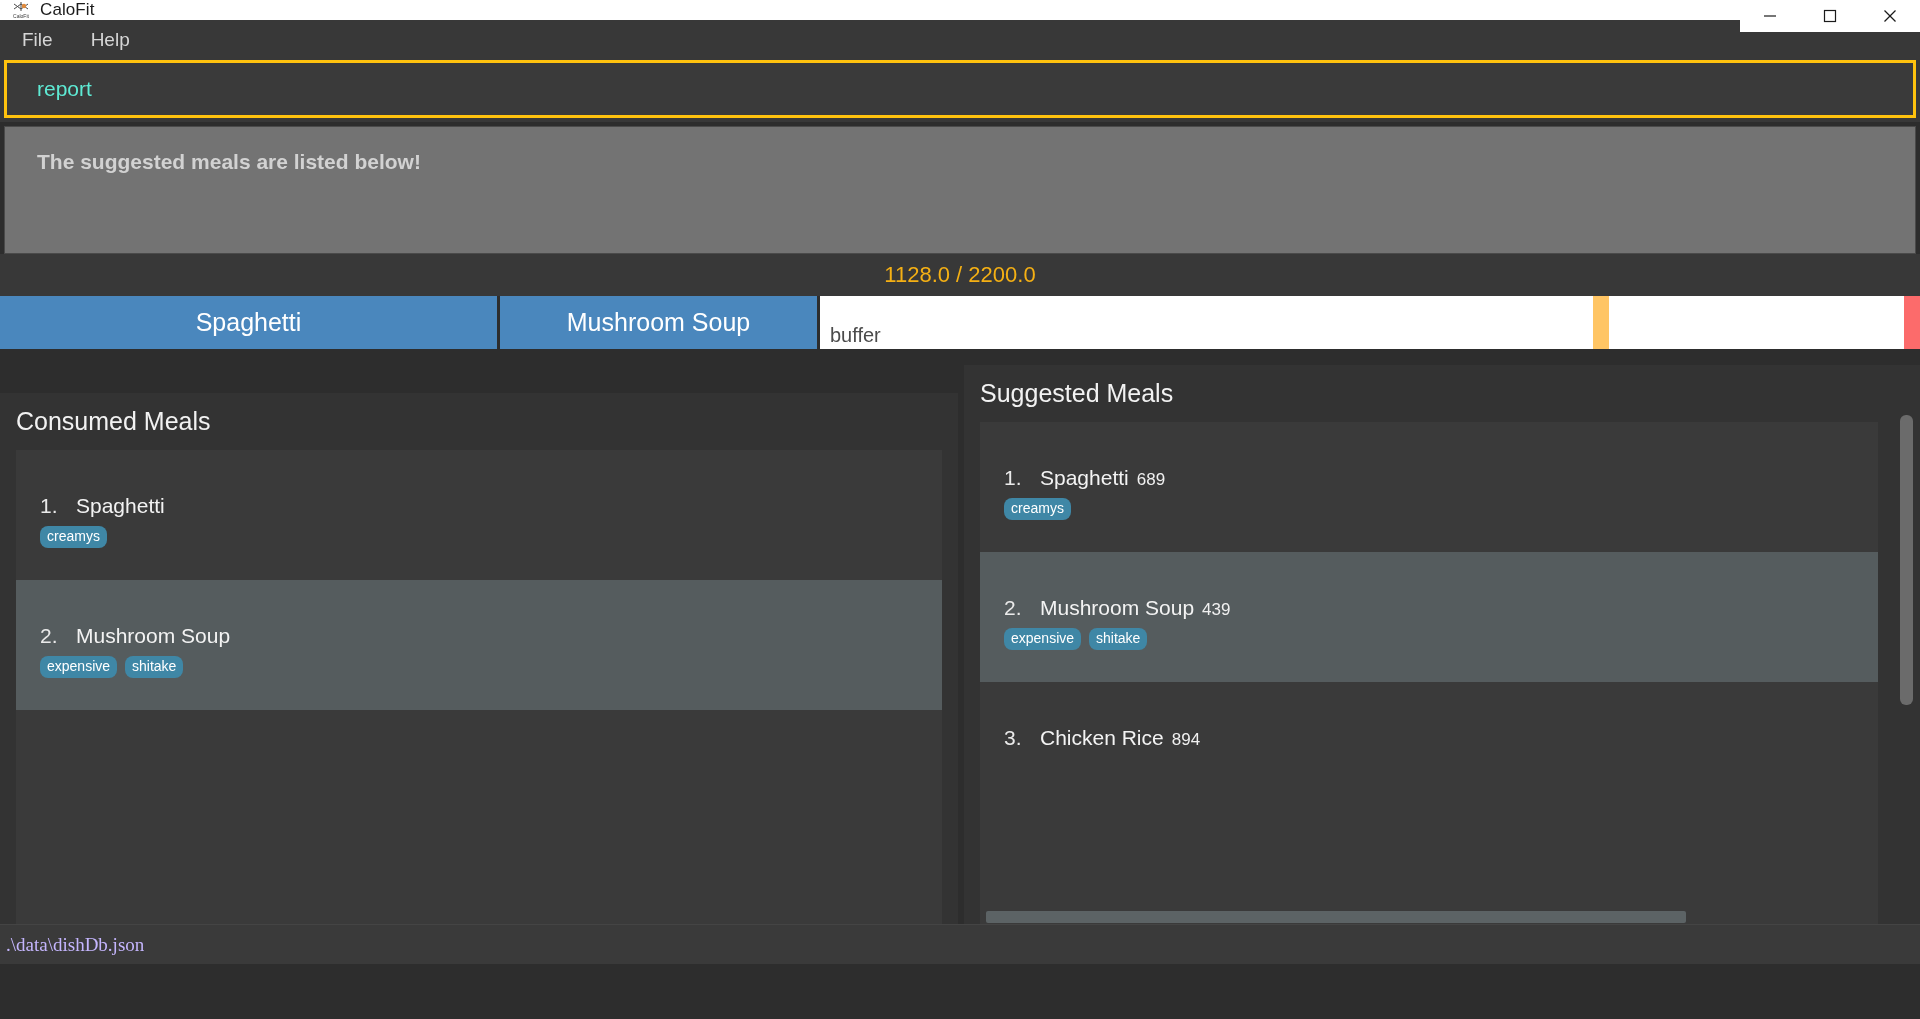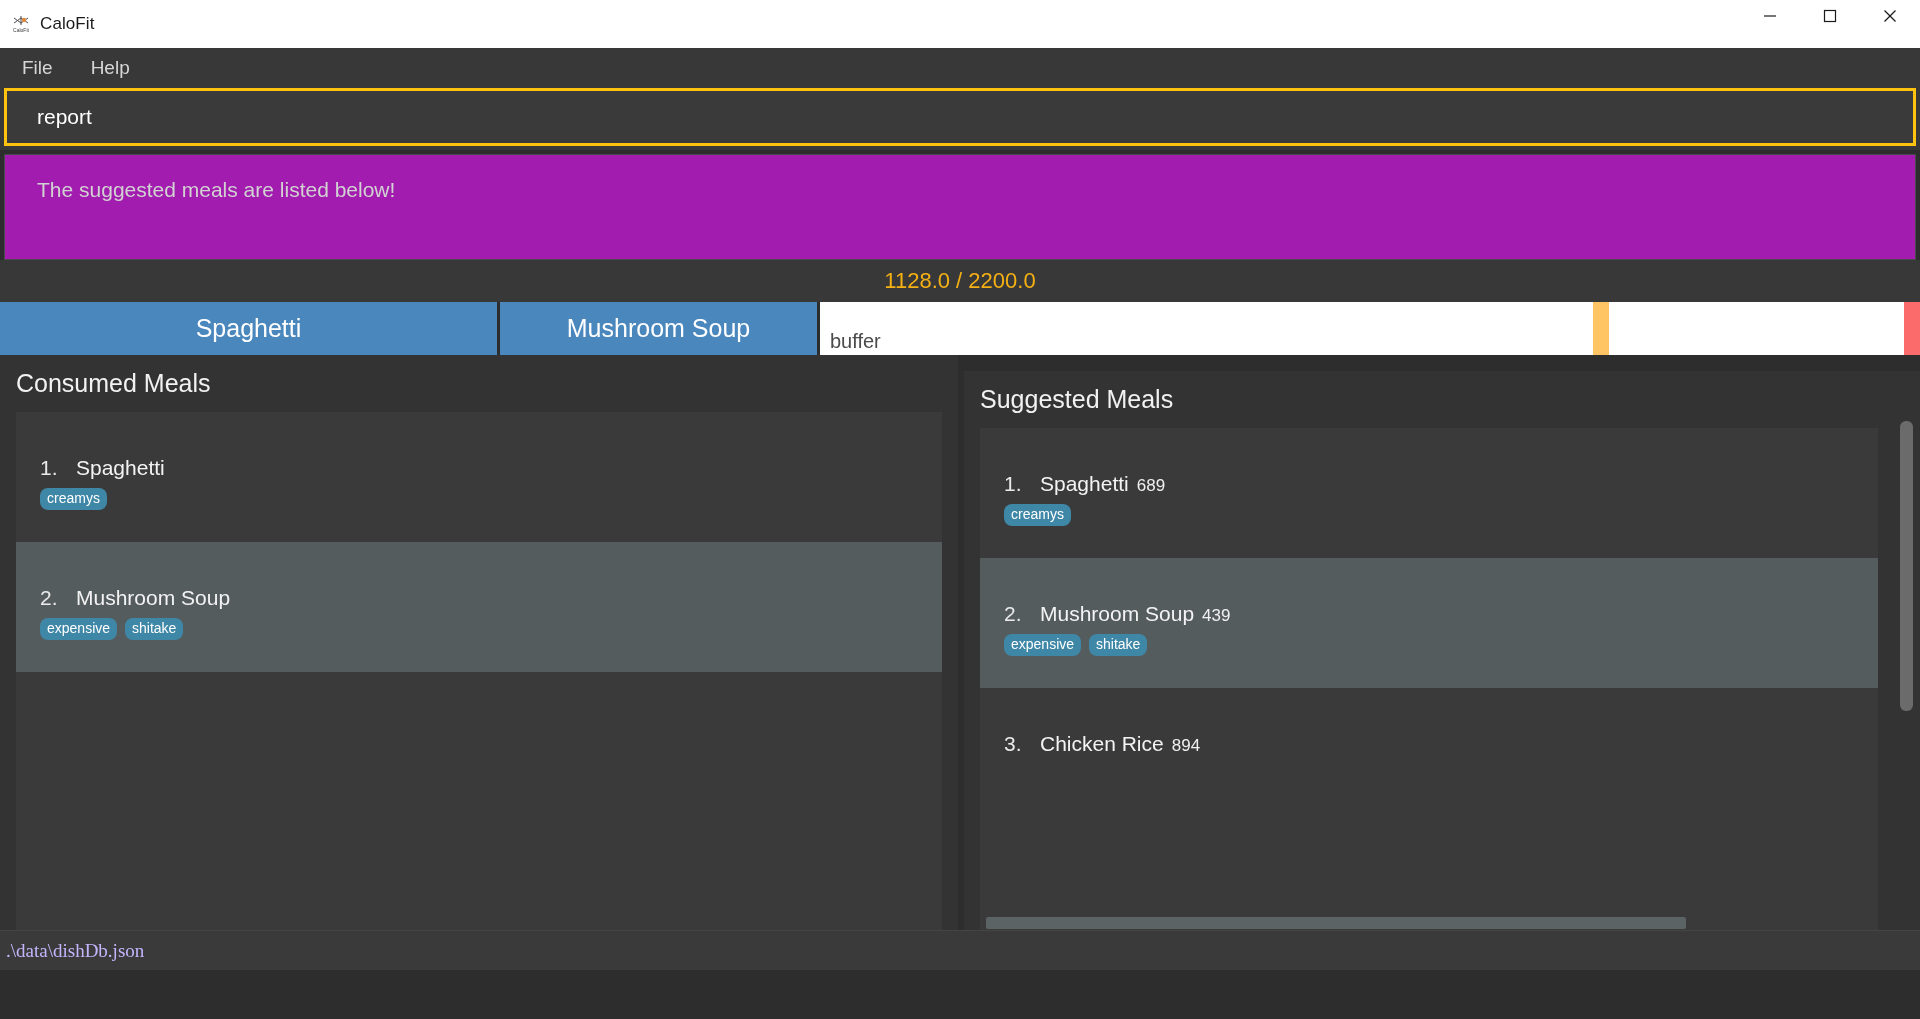--- a/index.html
+++ b/index.html
@@ -7,21 +7,21 @@
   html, body {
     width: 1920px;
     height: 1019px;
     overflow: hidden;
     background: #2d2d2d;
     font-family: "Liberation Sans", sans-serif;
   }
 
   
   .titlebar {
-    height: 48px;
+    height: 20px;
     background: #ffffff;
     display: flex;
     align-items: center;
     position: relative;
   }
   .title-left {
     display: flex;
     align-items: center;
     gap: 9px;
     padding-left: 11px;
@@ -74,34 +74,35 @@
   .search-field {
     height: 58px;
     background: #3a3a3a;
     border: 3px solid #ffc20e;
     display: flex;
     align-items: center;
     padding-left: 30px;
   }
   .search-value {
     font-size: 21px;
-    color: #ffffff;
+    color: #5eead4;
     font-family: "Liberation Sans", sans-serif;
   }
 
   
   .message-outer {
     background: #2d2d2d;
     padding: 4px 4px 0 4px;
   }
   .message-box {
-    height: 106px;
-    background: #a21caf;
+    height: 128px;
+    background: #737373;
     border: 1px solid #4a4a4a;
     padding: 23px 0 0 32px;
+    font-weight: bold;
   }
   .message-text {
     font-size: 21px;
     color: #d2d2d2;
     font-family: "Liberation Sans", sans-serif;
   }
 
   
   .calorie-row {
     height: 42px;
@@ -168,21 +169,21 @@
     height: 575px;
     background: #2d2d2d;
   }
   .pane {
     background: #333333;
     display: flex;
     flex-direction: column;
     position: relative;
     overflow: hidden;
   }
-  .pane-left  { width: 958px; }
+  .pane-left  { width: 958px; margin-top: 44px; }
   .splitter   { width: 6px; background: #2d2d2d; }
   .pane-right { flex: 1; margin-top: 16px; }
 
   .pane-title {
     font-size: 25px;
     color: #f2f2f2;
     font-family: "Liberation Sans", sans-serif;
     padding: 14px 0 14px 16px;
   }
   .list {

